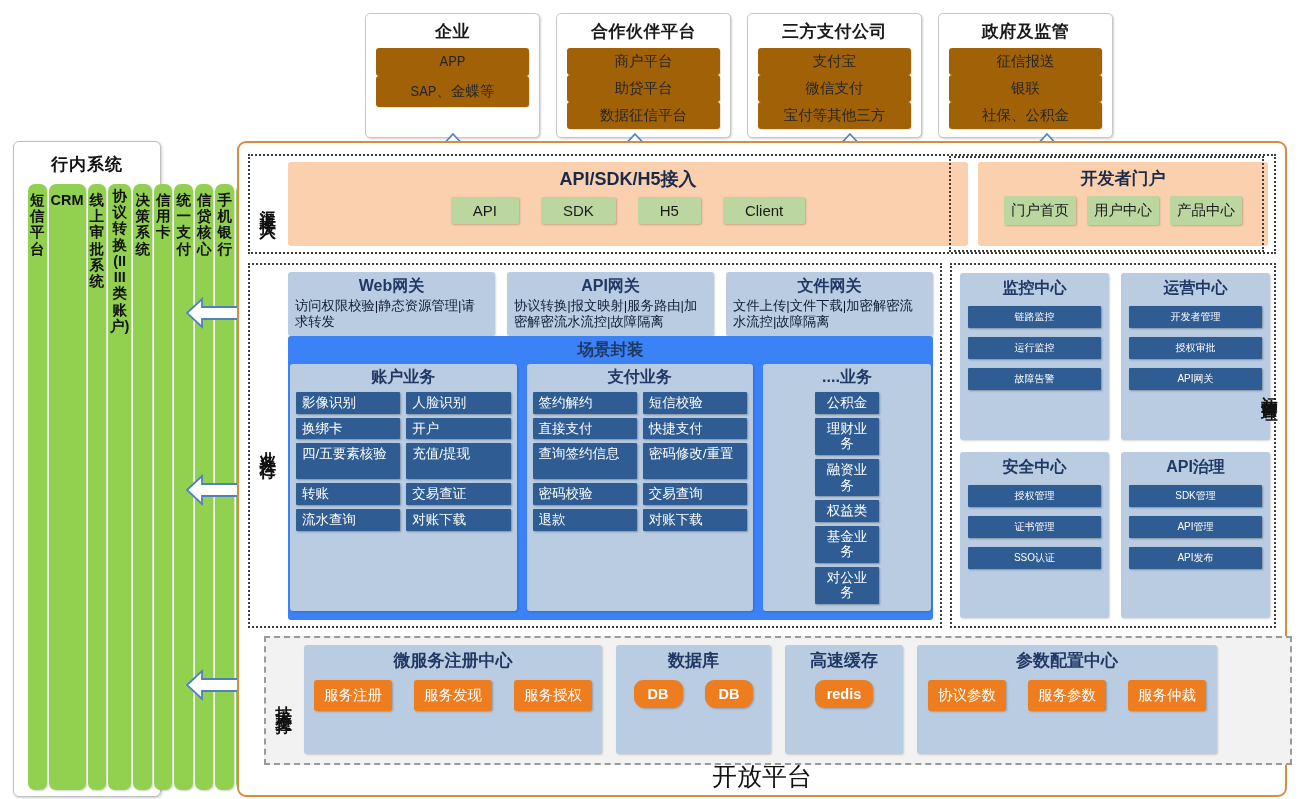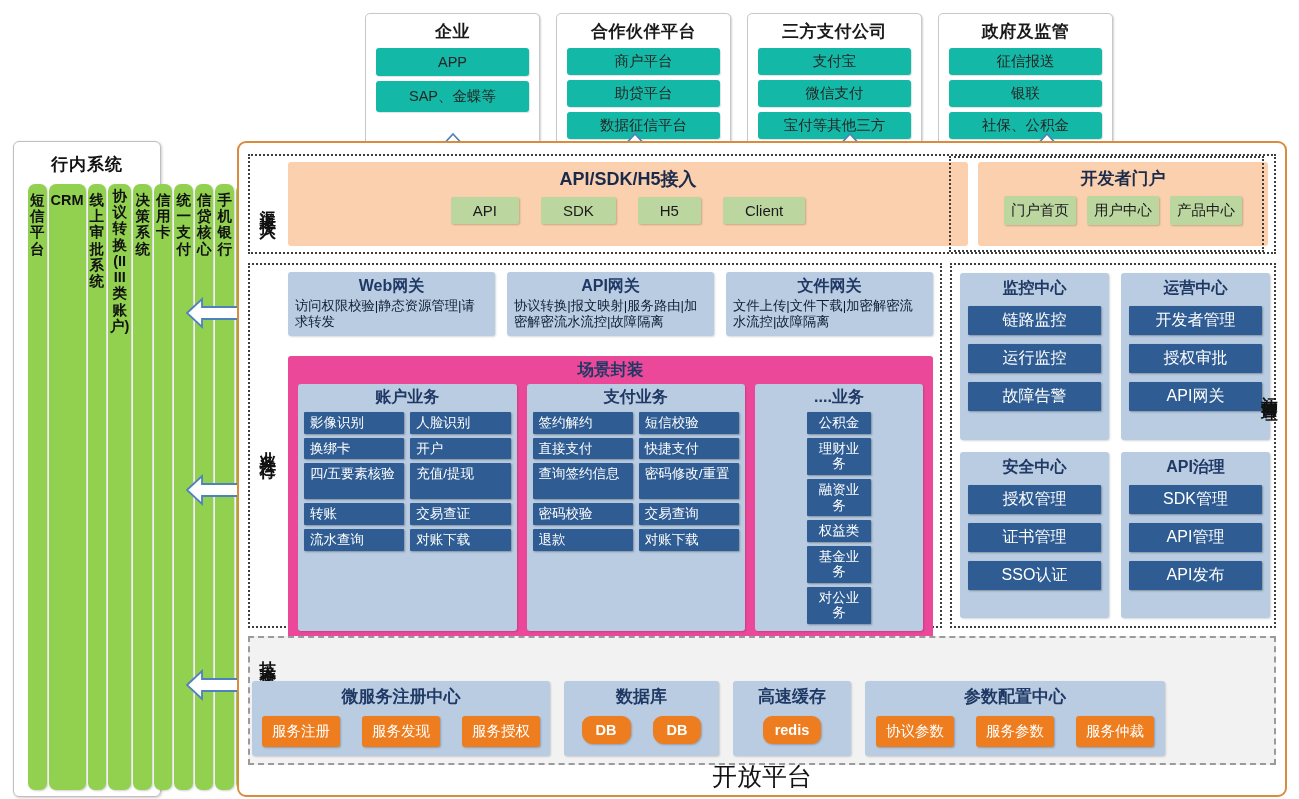--- a/index.html
+++ b/index.html
@@ -21,25 +21,26 @@
     border-radius: 5px;
     box-shadow: 1px 1px 2px rgba(0,0,0,.18);
     padding: 6px 10px 8px;
     display: flex; flex-direction: column; align-items: center;
   }
   .ext-title {
     font-weight: bold; font-size: 17px; color: #1a1a1a;
     letter-spacing: .5px; margin-bottom: 5px; white-space: nowrap;
   }
   .ext-item {
-    width: 100%; background: #14b8a6; color: #262626;
+    width: 100%; background: #a16207; color: #262626;
     font-size: 14.5px; text-align: center;
-    border-radius: 3px; padding: 4px 2px; margin-bottom: 5px;
+    border-radius: 3px; padding: 4px 2px; 
     box-shadow: 1px 1px 1px rgba(0,0,0,.12);
     white-space: nowrap;
+    font-family: Liberation Mono, monospace;
   }
   .ext-item.tall { padding: 6px 2px; }
 
   
   .uparrow { position: absolute; width: 26px; height: 36px; }
 
   
   .inner-panel {
     position: absolute; left: 13px; top: 141px;
     width: 148px; height: 656px;
@@ -131,23 +132,23 @@
   #biz-band { left: 9px; top: 120px; width: 694px; height: 365px; }
   .biz-inner { flex: 1; display: flex; flex-direction: column; padding: 7px 7px 8px 2px; }
   .gw-row { display: flex; gap: 12px; }
   .gw-box {
     flex: 1; background: #b9cce2; border-radius: 3px;
     padding: 4px 7px 6px; box-shadow: 1px 1px 2px rgba(0,0,0,.16);
   }
   .gw-title { font-weight: bold; font-size: 16px; color: #1f3864; text-align: center; margin-bottom: 1px; }
   .gw-desc { font-size: 13.3px; color: #0f1d33; line-height: 1.22; }
   .scene-wrap {
-    margin-top: 20px; flex: 1;
-    background: #ec4899; border-radius: 3px;
-    padding: 3px 10px 9px; display: flex; flex-direction: column;
+    margin-top: 0; flex: 1;
+    background: #3b82f6; border-radius: 3px;
+    padding: 3px 2px 9px; display: flex; flex-direction: column;
   }
   .scene-title { text-align: center; font-weight: bold; font-size: 16.5px; color: #1f3864; margin-bottom: 3px; }
   .scene-cols { flex: 1; display: flex; gap: 10px; }
   .scene-col {
     flex: 1; background: #b9cce2; border-radius: 3px;
     padding: 3px 6px 7px; box-shadow: 1px 1px 2px rgba(0,0,0,.16);
     display: flex; flex-direction: column;
   }
   .scene-col.narrow { flex: 0 0 168px; }
   .scene-col-title { text-align: center; font-weight: bold; font-size: 16px; color: #1f3864; margin-bottom: 4px; }
@@ -167,33 +168,33 @@
   .ops-inner { flex: 1; display: flex; flex-direction: column; gap: 12px; padding: 8px 4px 8px 8px; }
   .ops-row { flex: 1; display: flex; gap: 12px; }
   .ops-box {
     flex: 1; background: #b9cce2; border-radius: 3px;
     padding: 5px 8px 8px; box-shadow: 1px 1px 2px rgba(0,0,0,.16);
     display: flex; flex-direction: column; align-items: center;
   }
   .ops-title { font-weight: bold; font-size: 16px; color: #1f3864; margin-bottom: 7px; white-space: nowrap; }
   .ops-chips { display: flex; flex-direction: column; gap: 9px; width: 100%; align-items: center; }
   .ops-chip {
-    background: #2e5c93; color: #fff; font-size: 16px;
+    background: #2e5c93; color: #fff; font-size: 10px;
     padding: 4px 6px; border-radius: 1px; text-align: center;
     width: 100%; box-shadow: 1px 1px 2px rgba(0,0,0,.3);
     white-space: nowrap;
   }
   .ops-vlabel {
     position: absolute; right: -1px; top: 150px;
     font-weight: bold; font-size: 16.5px; color: #111;
     writing-mode: vertical-rl; text-orientation: upright; letter-spacing: 3px;
   }
 
   
-  #tech-band { left: 9px; top: 493px; width: 1028px; height: 129px; flex-direction: column; }
+  #tech-band { left: 25px; top: 493px; width: 1028px; height: 129px; }
   .tech-inner { flex: 1; display: flex; gap: 14px; padding: 7px 8px 9px 2px; align-items: stretch; }
   .tech-box {
     background: #b9cce2; border-radius: 3px; padding: 4px 10px 9px;
     display: flex; flex-direction: column; align-items: center;
     box-shadow: 1px 1px 2px rgba(0,0,0,.16);
   }
   .tech-title { font-weight: bold; font-size: 17px; color: #1f3864; margin-bottom: 8px; white-space: nowrap; }
   .tech-chips { display: flex; gap: 22px; align-items: center; }
   .or-chip {
     background: #ed7d1f; color: #fff; font-size: 14.5px;

